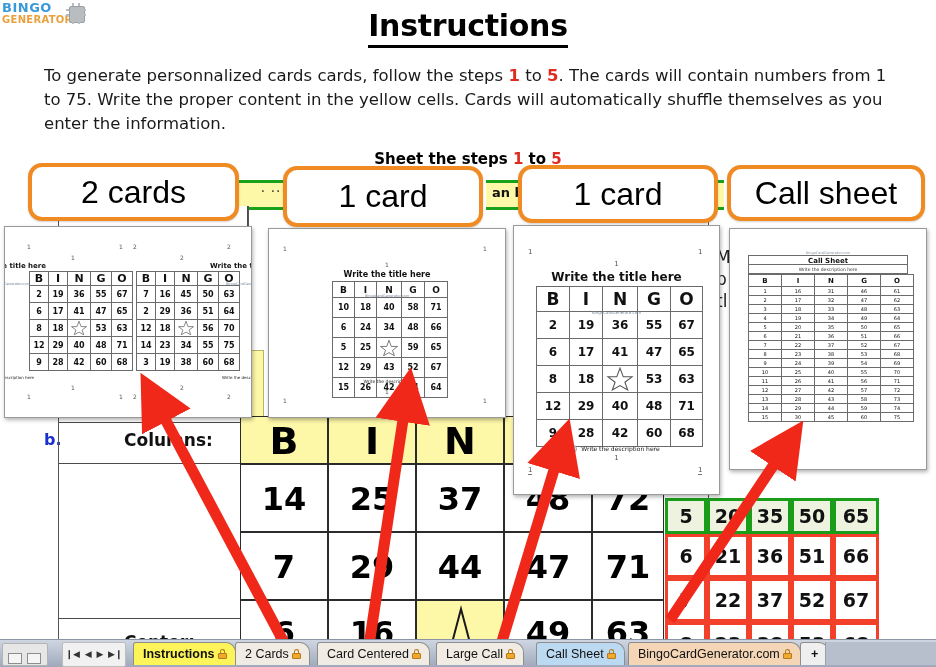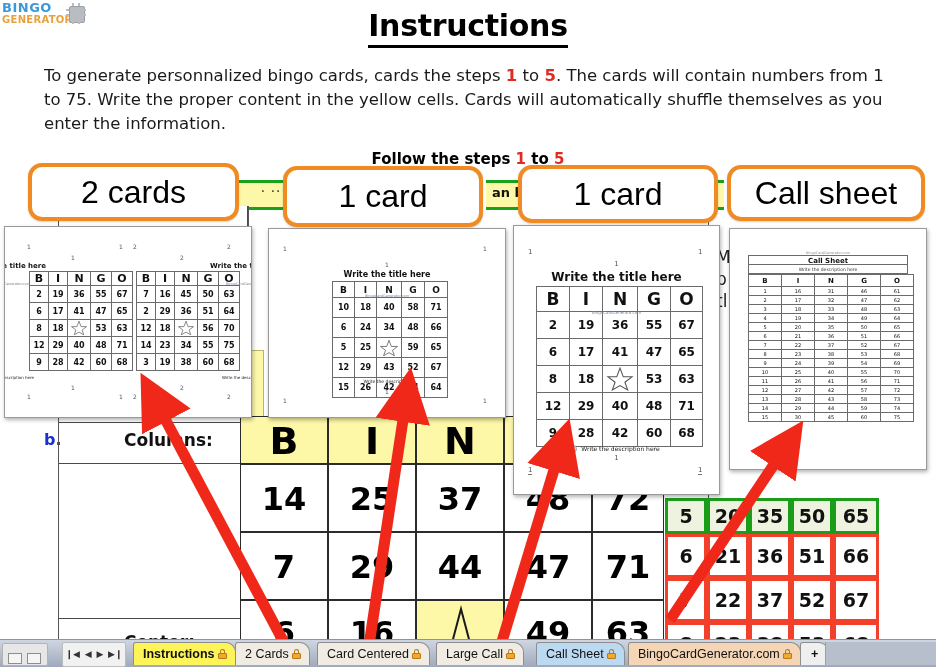--- a/index.html
+++ b/index.html
@@ -153,25 +153,25 @@
       <div class="pin" style="left:7px;top:19px;width:2px;height:3px;"></div>
       <div class="pin" style="left:13px;top:19px;width:2px;height:3px;"></div>
     </div>
   </div>
 
   <div class="page-title">
     <span>Instructions</span>
   </div>
 
   <div class="intro">
-    <span>To generate personnalized bingo cards, cards the steps </span><span class="r">1</span><span> to </span><span class="r">5</span><span>. The cards will contain numbers from 1 to 75. Write the proper content in the yellow cells. Cards will automatically shuffle themselves as you enter the information.</span>
+    <span>To generate personnalized cards cards, follow the steps </span><span class="r">1</span><span> to </span><span class="r">5</span><span>. The cards will contain numbers from 1 to 75. Write the proper content in the yellow cells. Cards will automatically shuffle themselves as you enter the information.</span>
   </div>
 
   <div class="follow">
-    <span>Follow the steps </span><span class="r">1</span><span> to </span><span class="r">5</span>
+    <span>Sheet the steps </span><span class="r">1</span><span> to </span><span class="r">5</span>
   </div>
 
   <div class="band" style="left:232px;top:180px;width:95px;height:24px;">
     <div class="dots">· ··· ·</div>
   </div>
   <div class="band2" style="left:486px;top:180px;width:80px;height:24px;padding-left:6px;">
     <span>an be</span>
   </div>
   <div class="band" style="left:702px;top:180px;width:22px;height:24px;"></div>
 

